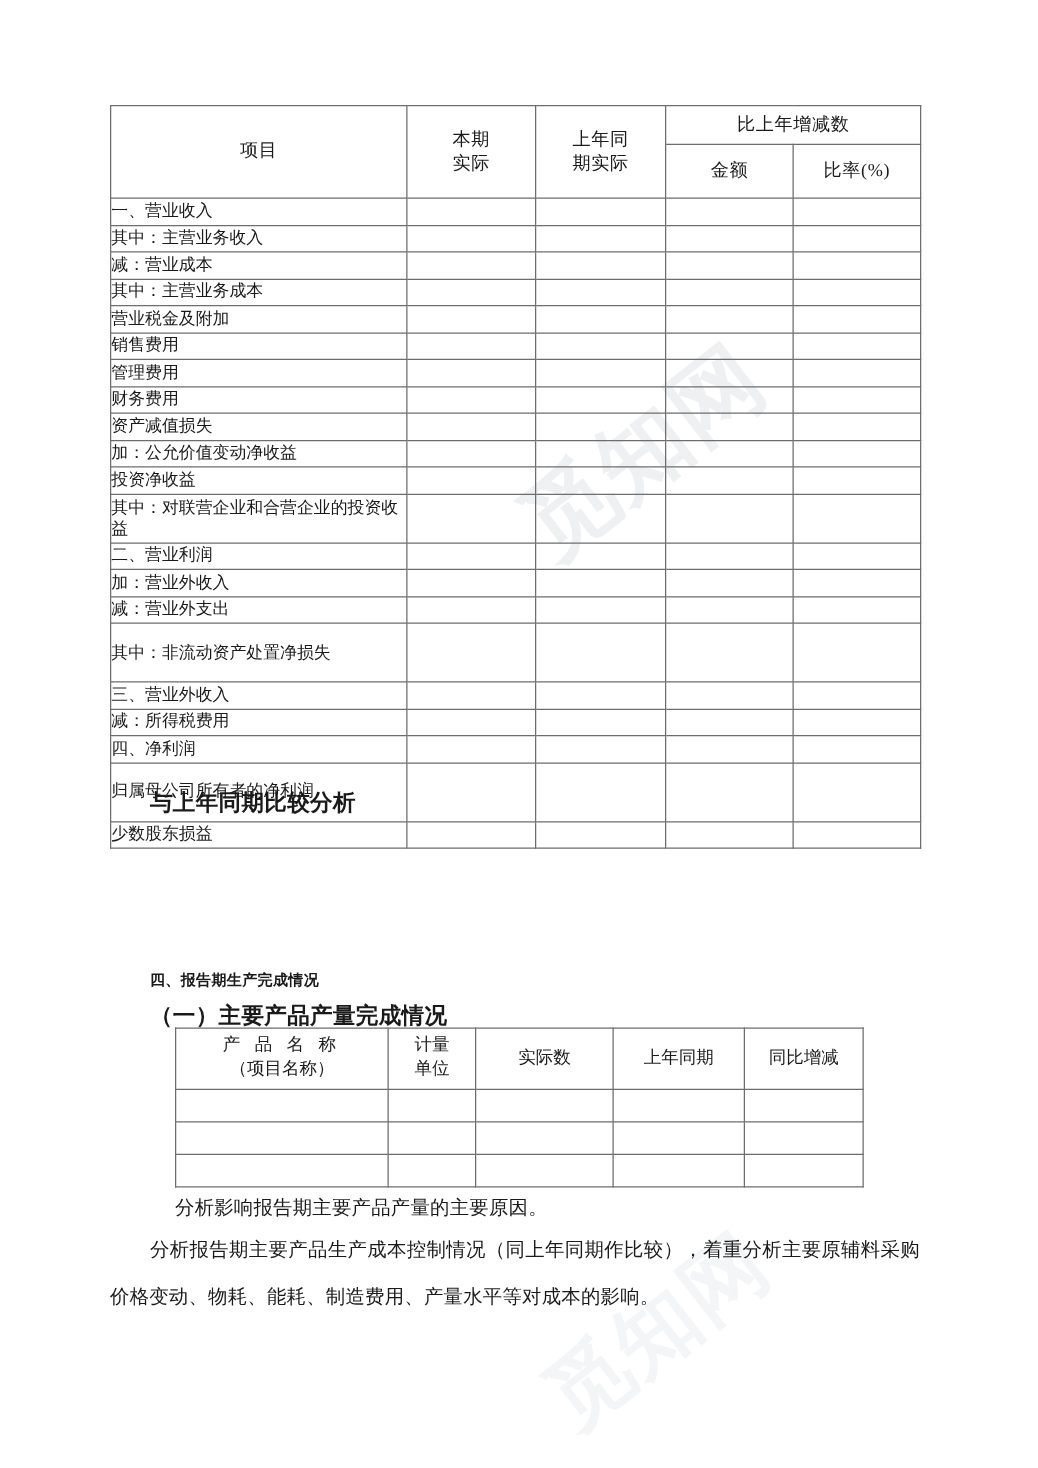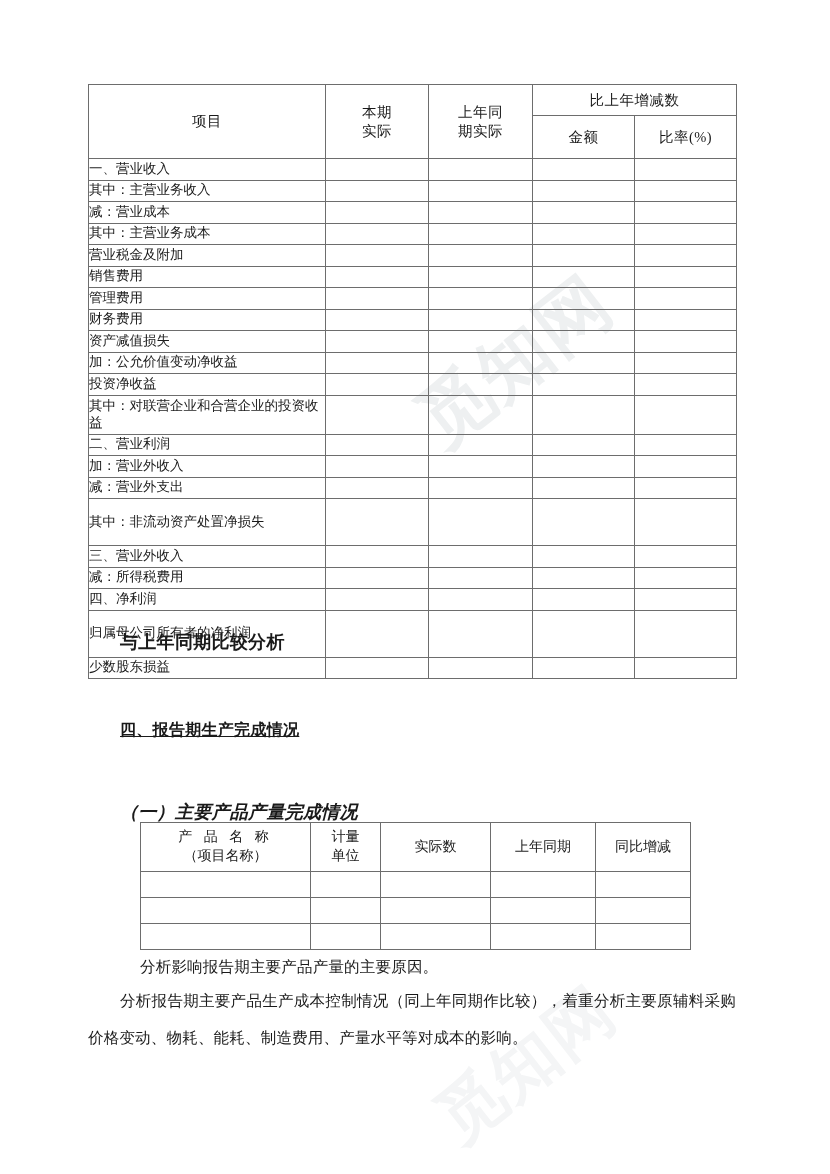--- a/index.html
+++ b/index.html
@@ -332,23 +332,23 @@
             <td class="row-cell"></td>
             <td class="row-cell"></td>
           </tr>
         </tbody>
     </table>
 
     <div class="h-bold" style="left:120px; top:630px;">与上年同期比较分析</div>
 
 
 
-    <div class="h-bold" style="left:120px; top:720px; font-size:16px;text-decoration:underline;">四、报告期生产完成情况</div>
-
-    <div class="h-bold" style="left:120px; top:800px;font-style:italic;">（一）主要产品产量完成情况</div>
+    <div class="h-bold" style="left:120px; top:776px; font-size:12px;">四、报告期生产完成情况</div>
+
+    <div class="h-bold" style="left:120px; top:800px;">（一）主要产品产量完成情况</div>
 
     <table class="tbl-prod">
       <colgroup>
         <col class="p-name">
           <col class="p-unit">
           <col class="p-act">
           <col class="p-prev">
           <col class="p-yoy">
       </colgroup>
       <thead>

